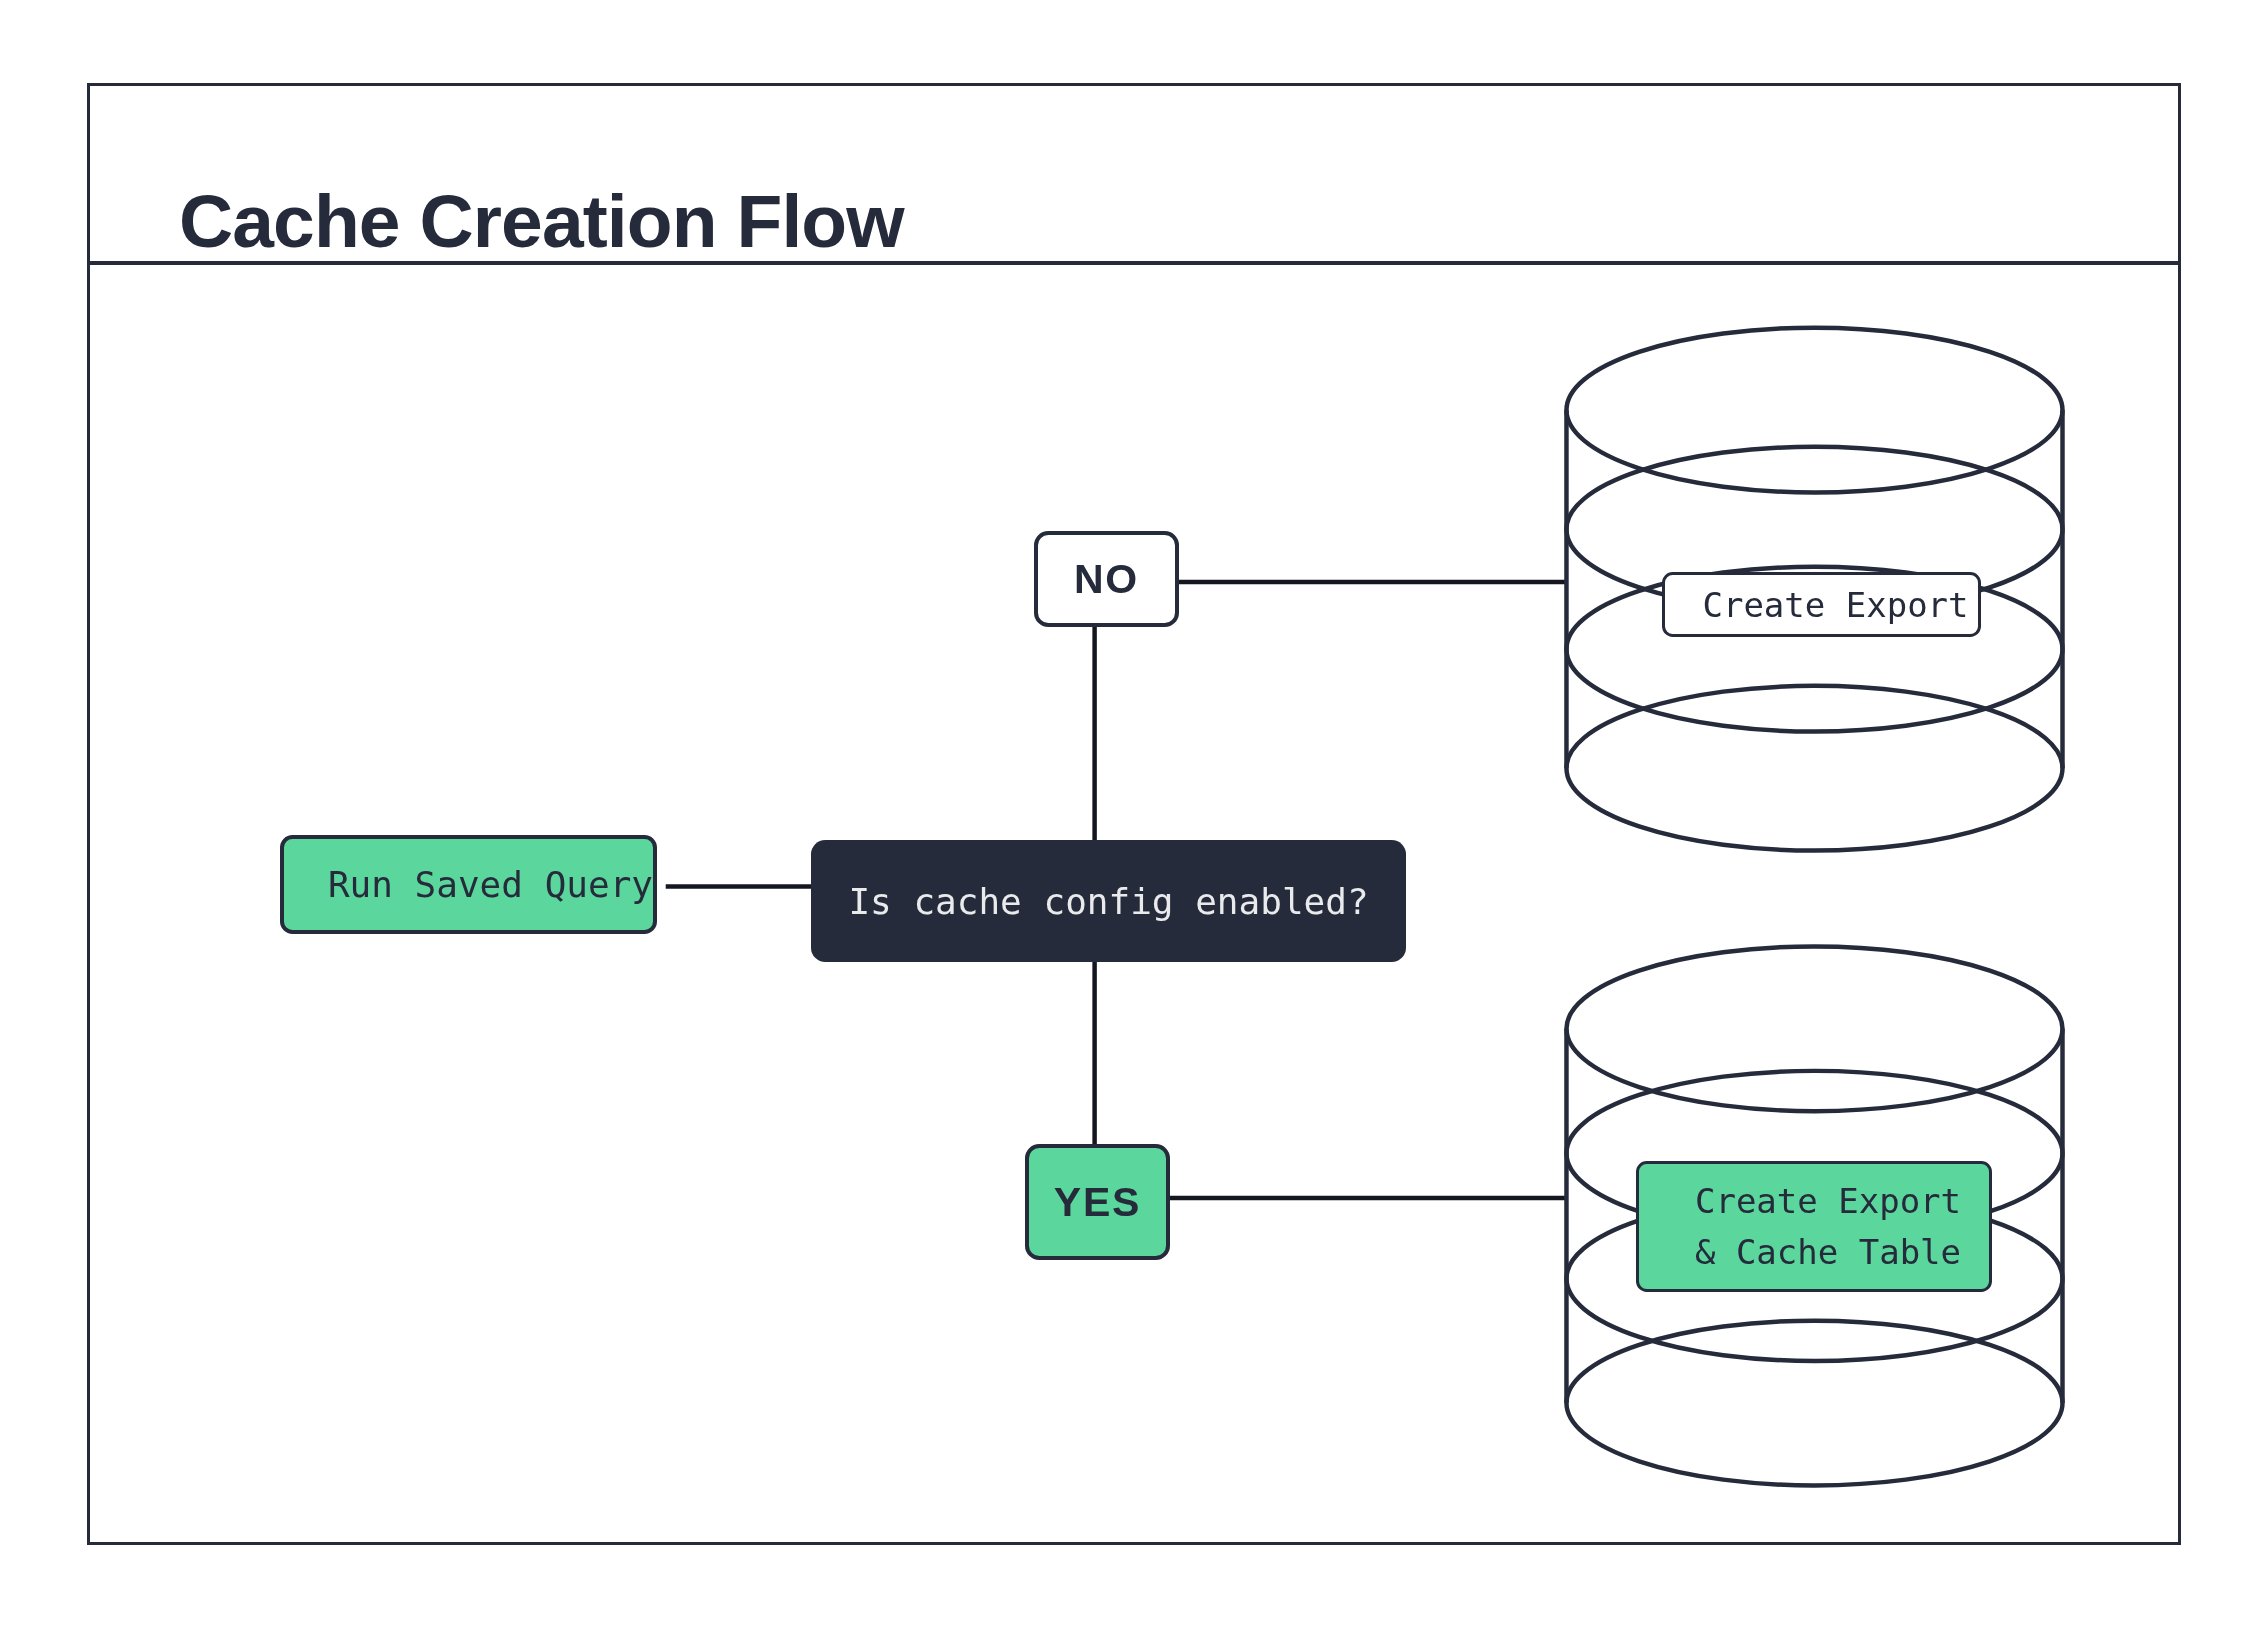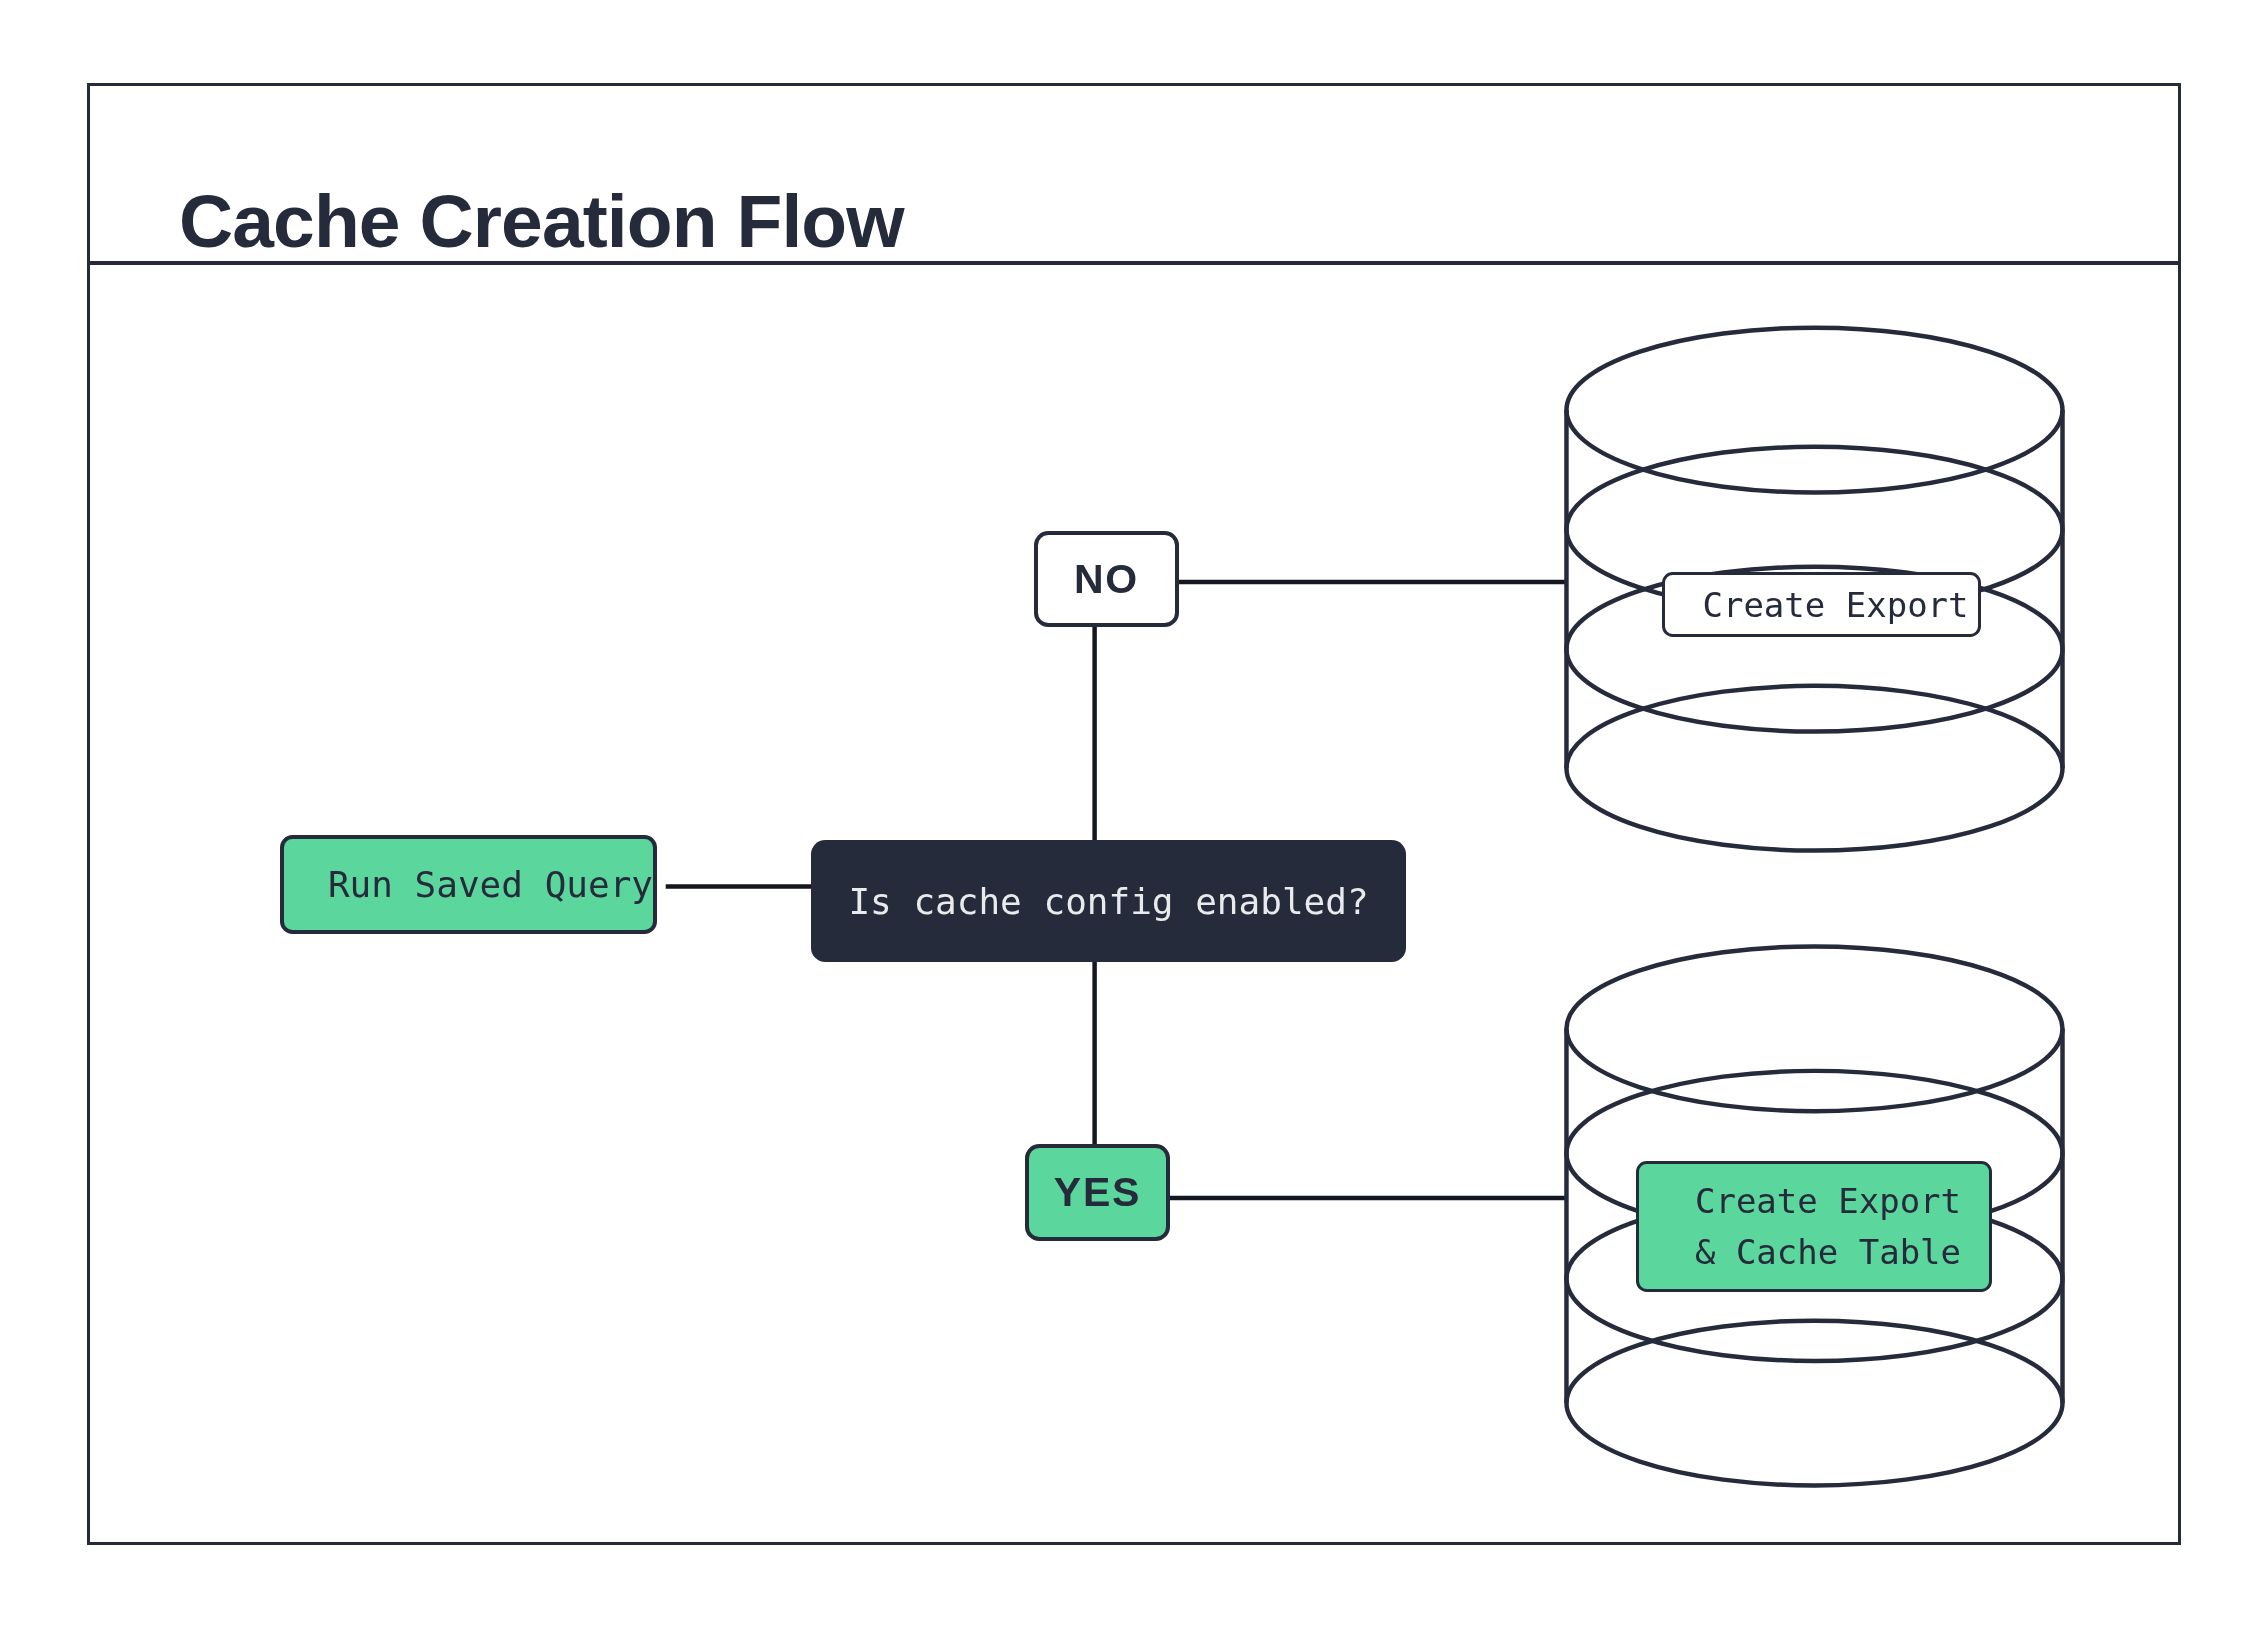--- a/index.html
+++ b/index.html
@@ -44,21 +44,21 @@
     left:811px;top:840px;width:595px;height:122px;
     background:var(--navy);color:var(--light_text);border-radius:14.3px;
     font-size:36px;
   }
   .node.branch{
     width:145px;border:4.5px solid var(--navy);border-radius:14.3px;
     font-family:"Liberation Sans", sans-serif;font-weight:bold;
     font-size:41px;letter-spacing:1.8px;
   }
   .node.no{left:1025px;top:531px;height:96px;background:var(--background);margin-left:9px;}
-  .node.yes{left:1025px;top:1144px;height:97px;background:var(--green);}
+  .node.yes{left:1025px;top:1144px;height:116px;background:var(--green);}
   .node.dblabel{border:3.6px solid var(--navy);border-radius:10.7px;font-size:34px;padding-left:28px;}
   .node.db-no{left:1662px;top:572px;width:319px;height:65px;background:var(--background);}
   .node.db-yes{
     left:1636px;top:1161px;width:356px;height:131px;background:var(--green);
     flex-direction:column;line-height:1.5;
   }
   svg .connector{stroke:var(--connector);stroke-width:5;}
   svg .cyl-line{stroke:var(--navy);stroke-width:5;fill:none;}
   svg .cyl-body{fill:var(--background);stroke:none;}
 </style>

